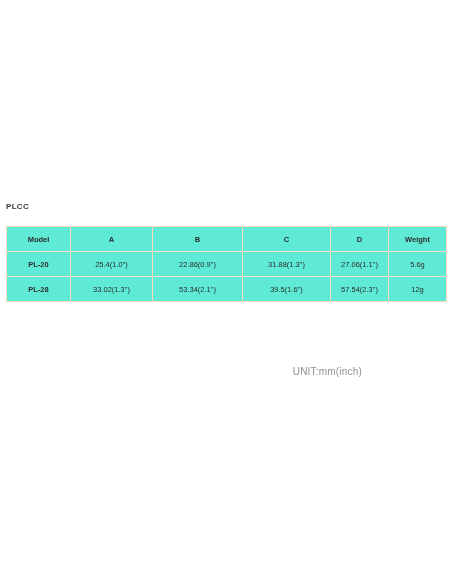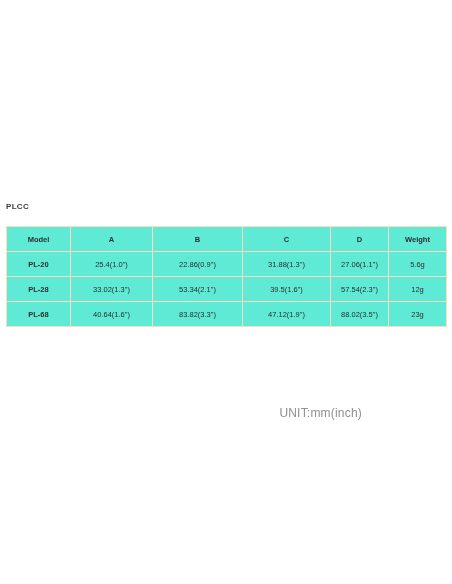--- a/index.html
+++ b/index.html
@@ -77,24 +77,23 @@
   col.col-a       { width: 82px; }
   col.col-b       { width: 90px; }
   col.col-c       { width: 88px; }
   col.col-d       { width: 58px; }
   col.col-weight  { width: 58px; }
 
   .unit-note {
     position: absolute;
     right: 6px;
     top: 366px;
-    font-size: 12px;
+    font-size: 10px;
     color: #8f8f8f;
     letter-spacing: 0.2px;
-    margin-top: 40px;
   }
 </style>
 </head>
 <body>
 
 <div class="page">
 
   <div class="section-label">PLCC</div>
 
   <div class="spec-table-wrap">
@@ -127,27 +126,19 @@
           <td>5.6g</td>
         </tr>
         <tr>
           <td class="model-cell">PL-28</td>
           <td>33.02(1.3")</td>
           <td>53.34(2.1")</td>
           <td>39.5(1.6")</td>
           <td>57.54(2.3")</td>
           <td>12g</td>
         </tr>
-        <tr>
-          <td class="model-cell">PL-68</td>
-          <td>40.64(1.6")</td>
-          <td>83.82(3.3")</td>
-          <td>47.12(1.9")</td>
-          <td>88.02(3.5")</td>
-          <td>23g</td>
-        </tr>
       </tbody>
     </table>
   </div>
 
   <div class="unit-note">UNIT:mm(inch)</div>
 
 </div>
 
 </body></html>

